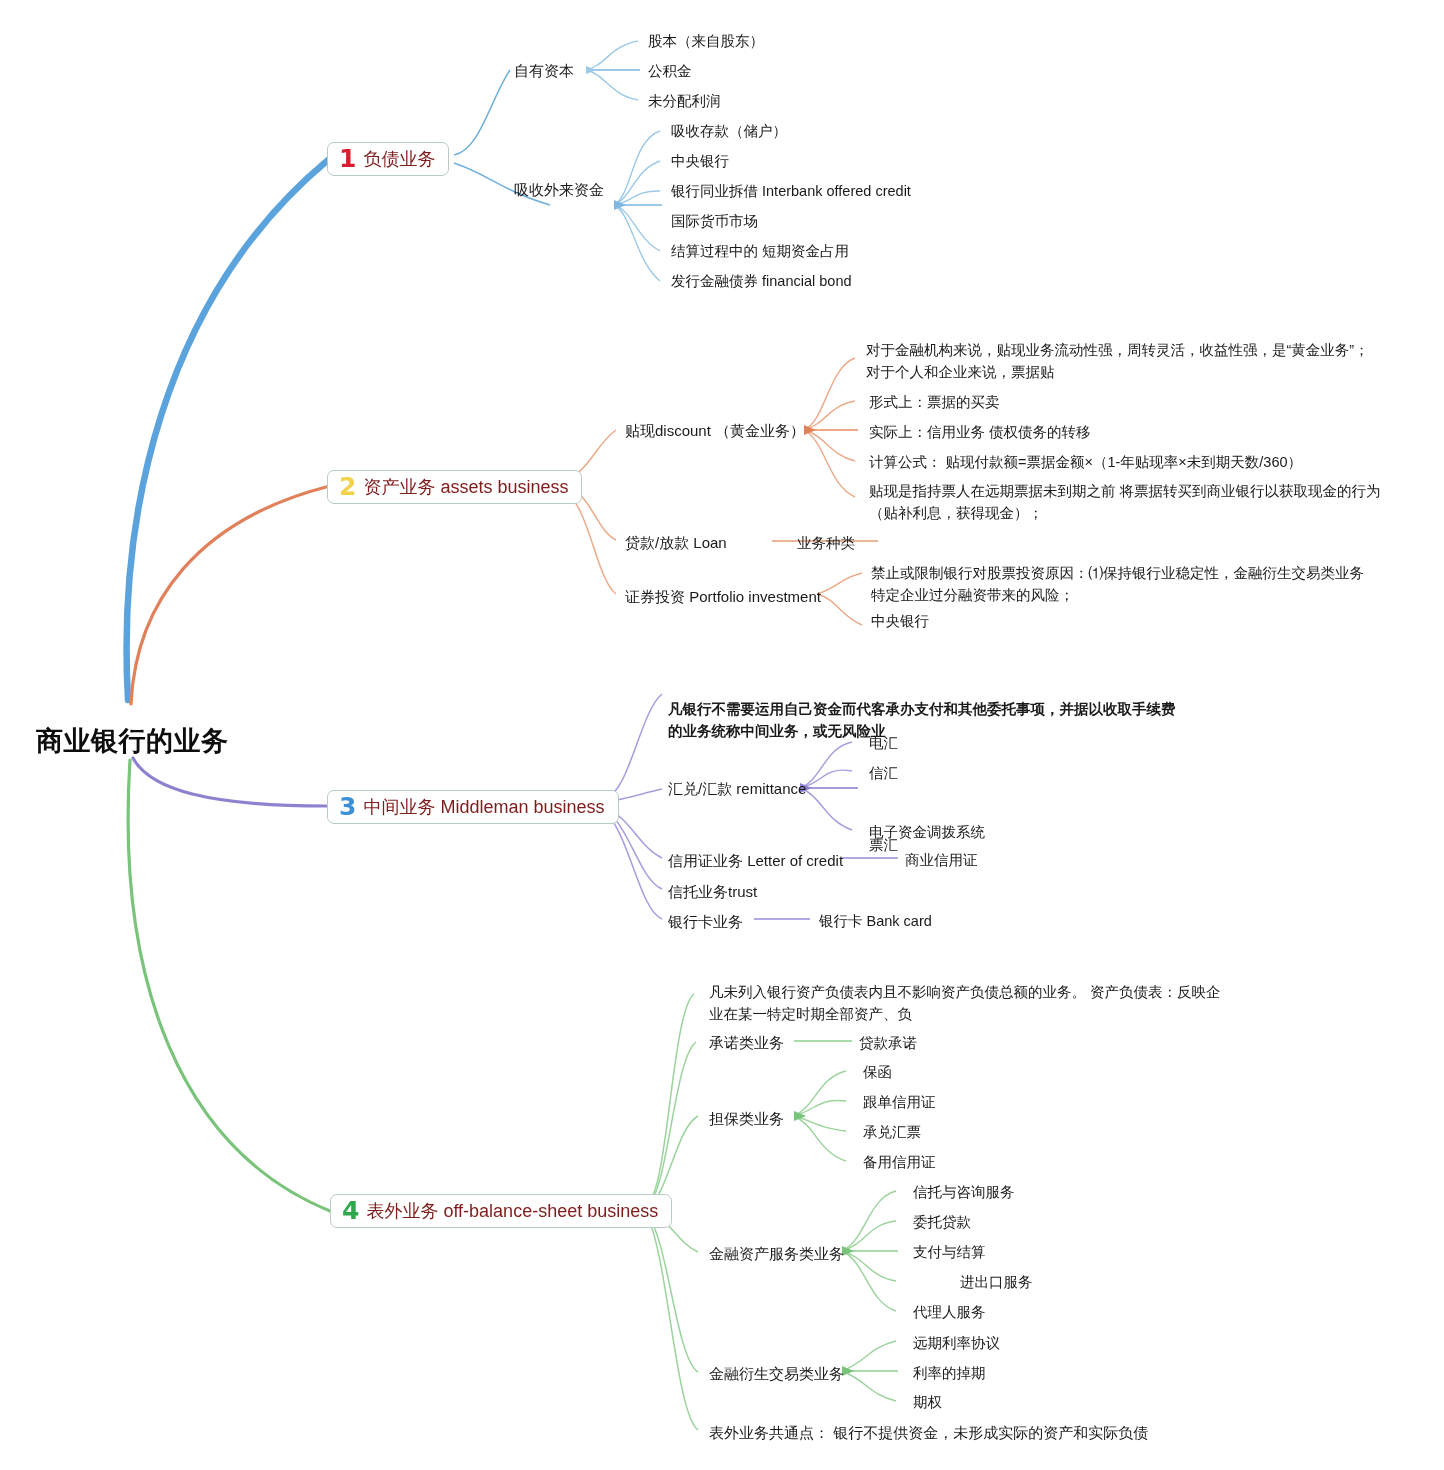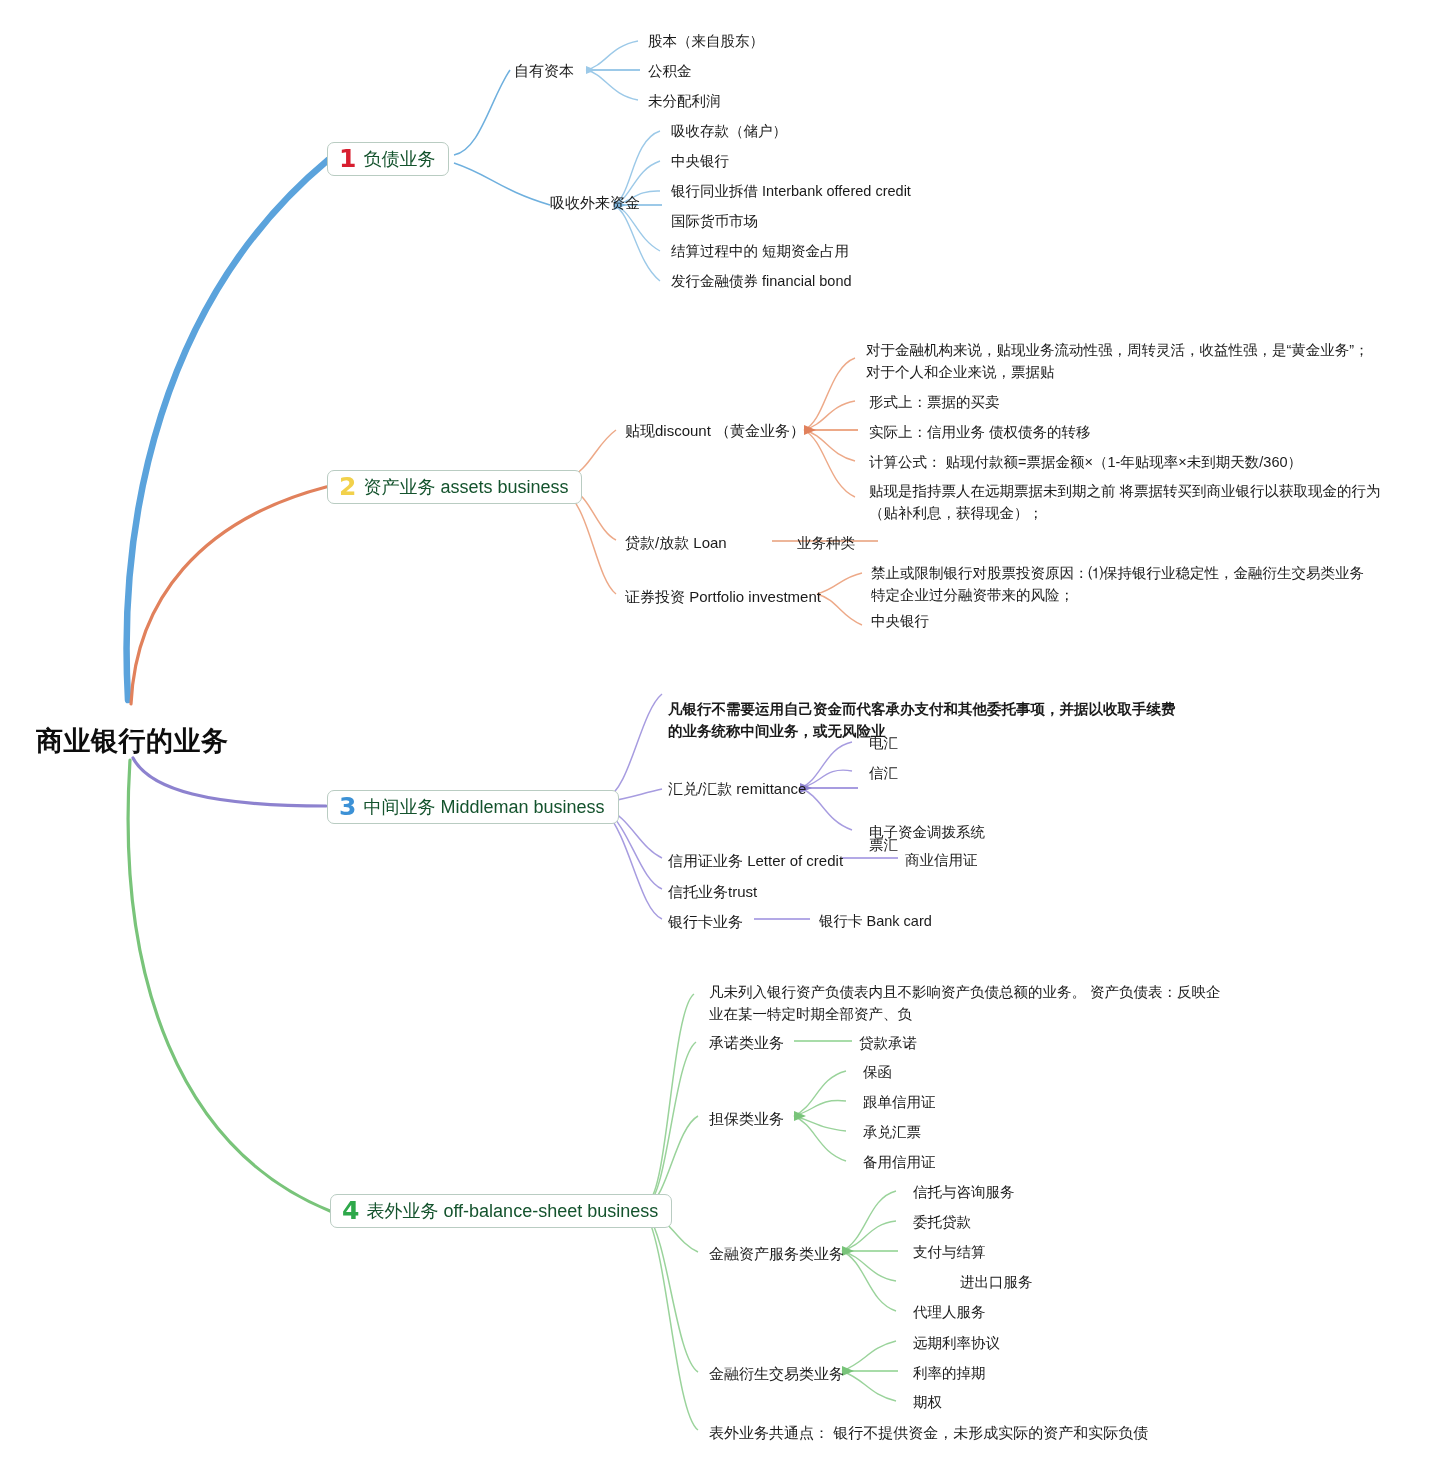--- a/index.html
+++ b/index.html
@@ -51,21 +51,21 @@
     font-size: 25px;
     font-weight: bold;
     font-family: "DejaVu Sans", sans-serif;
     line-height: 1;
     margin-right: 7px;
     position: relative;
     top: -1px;
   }
   .lvl1 .t {
     font-size: 18px;
-    color: #14532d;
+    color: #7f1d1d;
     font-family: "Liberation Sans", "DejaVu Sans", sans-serif;
   }
   .lvl2 {
     font-size: 15px;
     color: #1a1a1a;
   }
   .lvl3 {
     font-size: 14.5px;
     color: #1a1a1a;
   }
@@ -168,21 +168,21 @@
   <div class="lvl1" style="left:327px; top:142px;">
     <span class="num" style="color:#D81E2F;">1</span>
     <span class="t">负债业务</span>
   </div>
 
   <div class="lbl lvl2" style="left:514px; top:60px;">自有资本</div>
   <div class="lbl lvl3" style="left:648px; top:31px;">股本（来自股东）</div>
   <div class="lbl lvl3" style="left:648px; top:61px;">公积金</div>
   <div class="lbl lvl3" style="left:648px; top:91px;">未分配利润</div>
 
-  <div class="lbl lvl2" style="left:514px; top:192px;margin-left:36px;">吸收外来资金</div>
+  <div class="lbl lvl2" style="left:514px; top:179px;">吸收外来资金</div>
   <div class="lbl lvl3" style="left:671px; top:121px;">吸收存款（储户）</div>
   <div class="lbl lvl3" style="left:671px; top:151px;">中央银行</div>
   <div class="lbl lvl3" style="left:671px; top:181px;">银行同业拆借 Interbank offered credit</div>
   <div class="lbl lvl3" style="left:671px; top:211px;">国际货币市场</div>
   <div class="lbl lvl3" style="left:671px; top:241px;">结算过程中的 短期资金占用</div>
   <div class="lbl lvl3" style="left:671px; top:271px;">发行金融债券 financial bond</div>
 
   <div class="lvl1" style="left:327px; top:470px;">
     <span class="num" style="color:#F2D14B;">2</span>
     <span class="t">资产业务 assets business</span>

